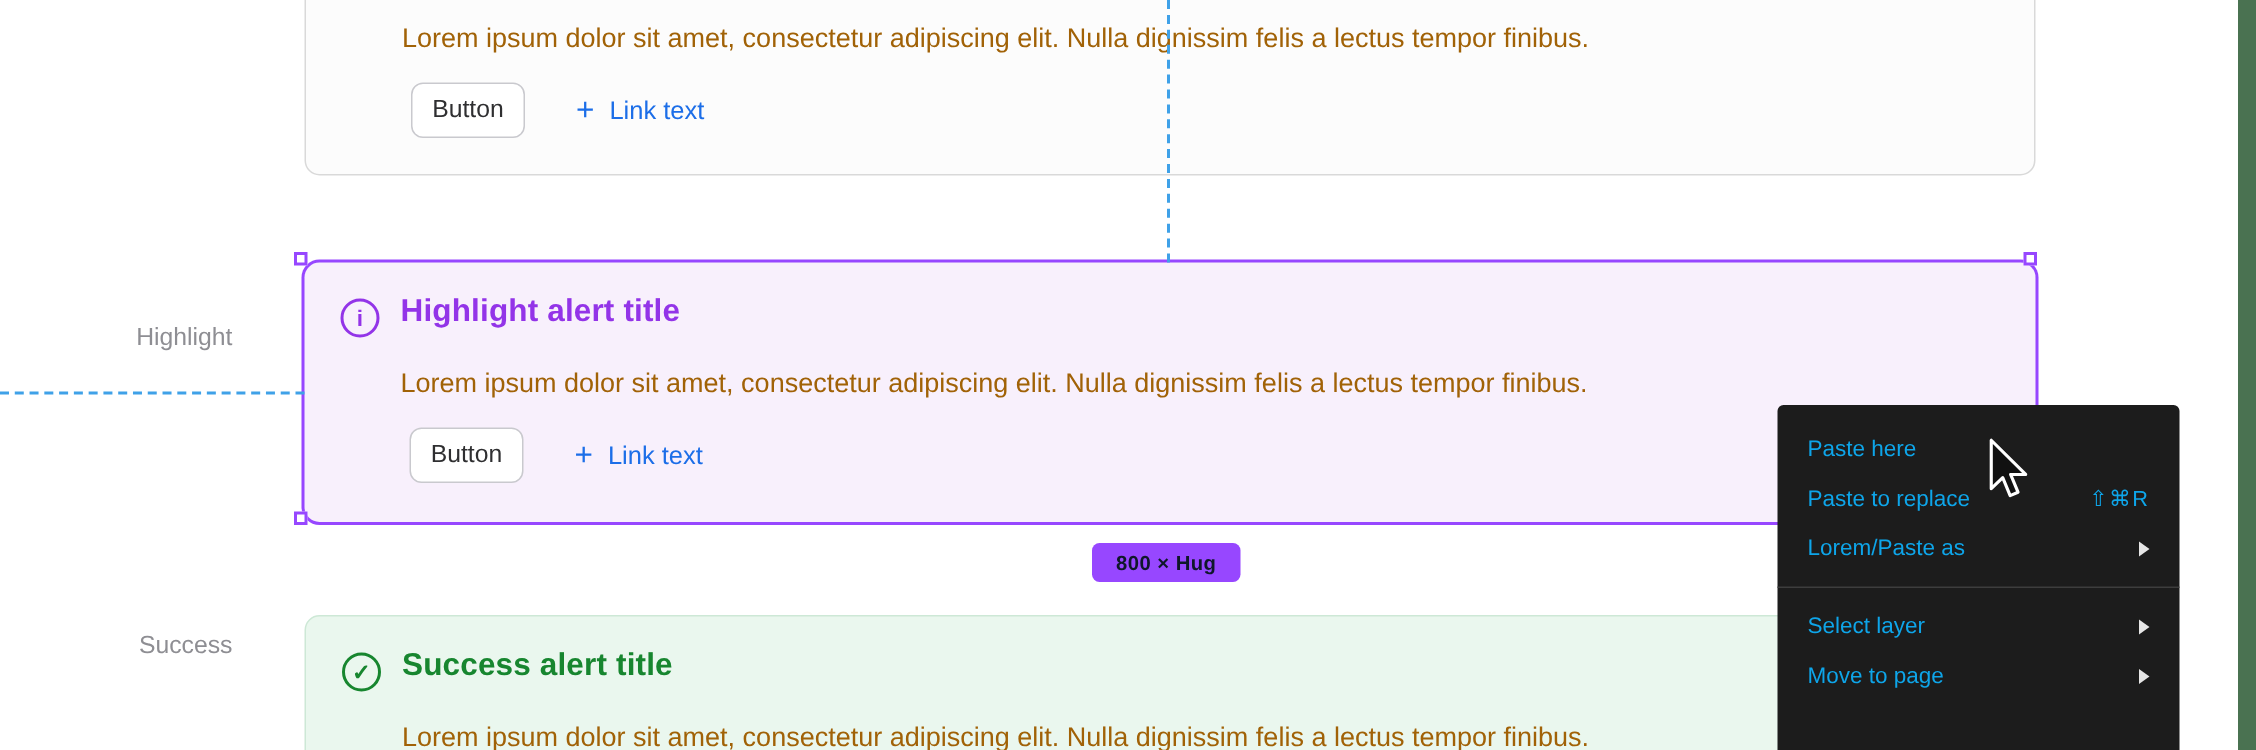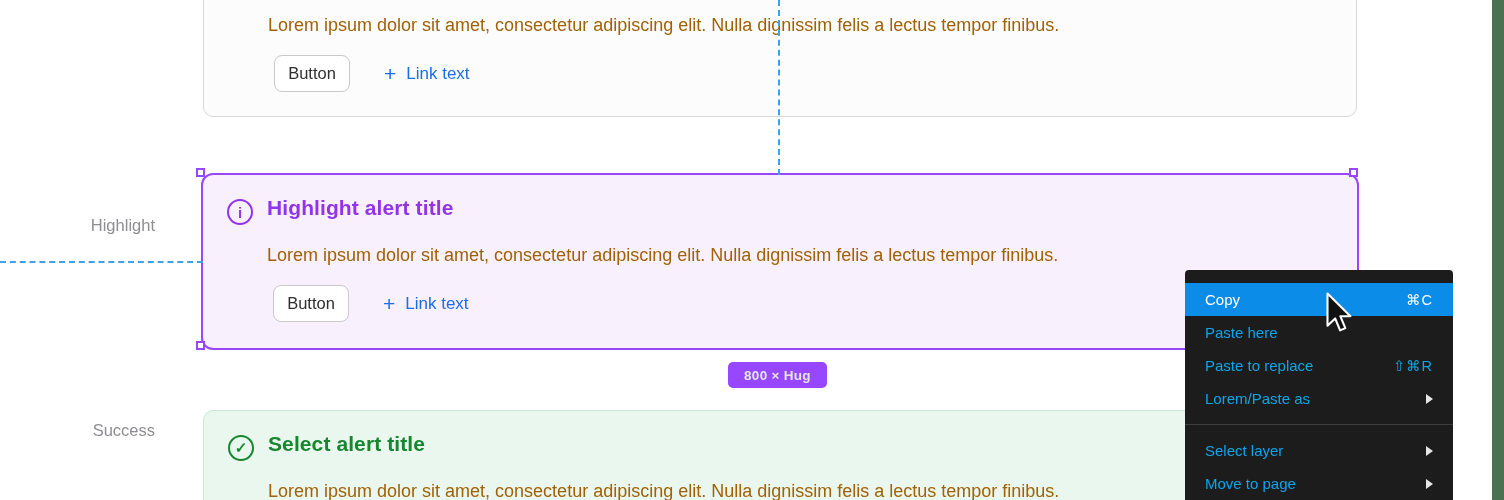--- a/index.html
+++ b/index.html
@@ -44,21 +44,21 @@
 
   
   .handle { position:absolute; width:9px; height:9px; background:#FFFFFF; border:2px solid #9747FF; z-index:5; }
   .handle-tl { left:196px; top:168px; }
   .handle-tr { left:1349px; top:168px; }
   .handle-bl { left:196px; top:341px; }
   .handle-br { left:1349px; top:341px; }
 
   
   .size-badge { position:absolute; left:728px; top:362px; width:99px; height:26px; background:#9747FF; border-radius:5px;
-    color:#e5e5e5; font-size:13.5px; font-weight:700; display:flex; align-items:center; justify-content:center;
+    color:#0f172a; font-size:13.5px; font-weight:700; display:flex; align-items:center; justify-content:center;
     letter-spacing:0.3px; z-index:5; }
 
   
   .context-menu { position:absolute; left:1185px; top:270px; width:268px; height:240px; background:#1C1C1C;
     border-radius:4px; padding-top:13px; z-index:10; }
   .menu-row { height:33px; display:flex; align-items:center; padding:0 20px; color:#0ea5e9; font-size:15px; cursor:default; }
   .menu-row.hl { background:#0C8CE9; color:#FFFFFF; }
   .menu-spacer { flex:1; }
   .menu-shortcut { font-size:14.5px; letter-spacing:1px; }
   .submenu-arrow { width:0; height:0; border-left:7px solid #E6E6E6; border-top:5px solid transparent; border-bottom:5px solid transparent; }
@@ -93,43 +93,38 @@
     <div class="alert-link">
       <span class="plus">+</span>
       <span class="link-label">Link text</span>
     </div>
   </div>
 
   <div class="card card-success">
     <div class="alert-icon icon-success">
         <span>✓</span>
       </div>
-    <div class="alert-title title-success">Select alert title</div>
+    <div class="alert-title title-success">Success alert title</div>
     <div class="alert-body">Lorem ipsum dolor sit amet, consectetur adipiscing elit. Nulla dignissim felis a lectus tempor finibus.</div>
   </div>
 
   <div class="layer-label label-highlight">Highlight</div>
   <div class="layer-label label-success">Success</div>
 
   <div class="v-guide"></div>
   <div class="h-guide"></div>
 
   <div class="handle handle-tl"></div>
   <div class="handle handle-tr"></div>
   <div class="handle handle-bl"></div>
   <div class="handle handle-br"></div>
 
   <div class="size-badge">800 × Hug</div>
 
   <div class="context-menu">
-    <div class="menu-row hl">
-      <span>Copy</span>
-      <span class="menu-spacer"></span>
-      <span class="menu-shortcut">⌘C</span>
-    </div>
     <div class="menu-row">
       <span>Paste here</span>
     </div>
     <div class="menu-row">
       <span>Paste to replace</span>
       <span class="menu-spacer"></span>
       <span class="menu-shortcut">⇧⌘R</span>
     </div>
     <div class="menu-row">
       <span>Lorem/Paste as</span>

